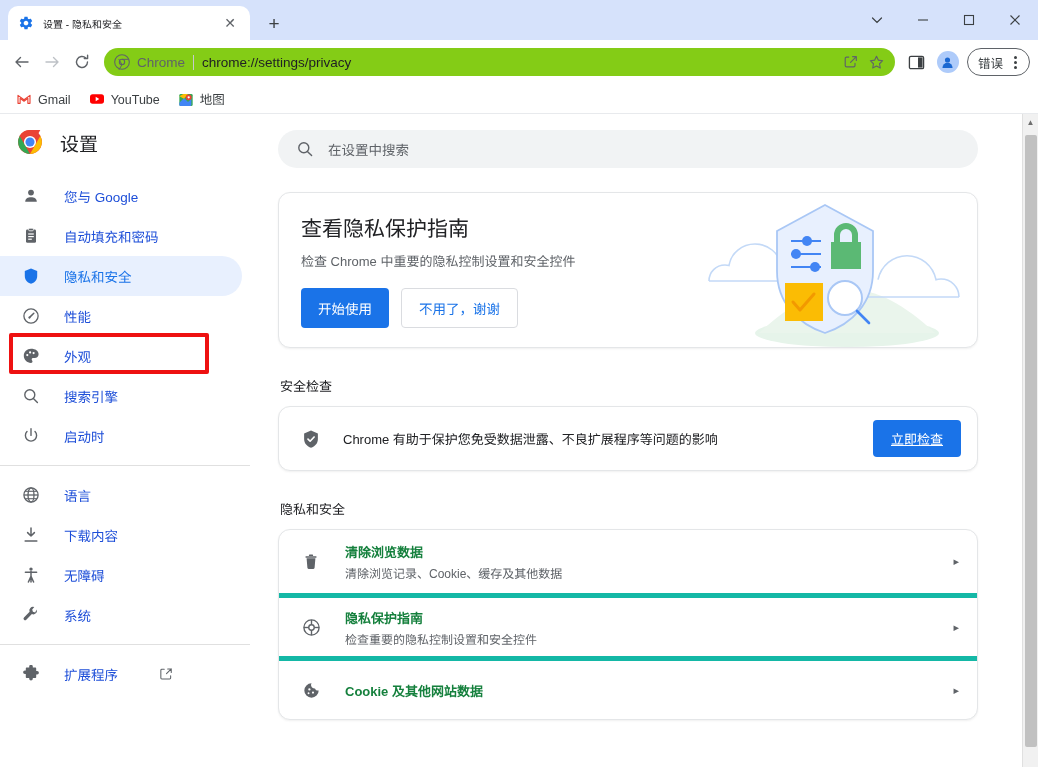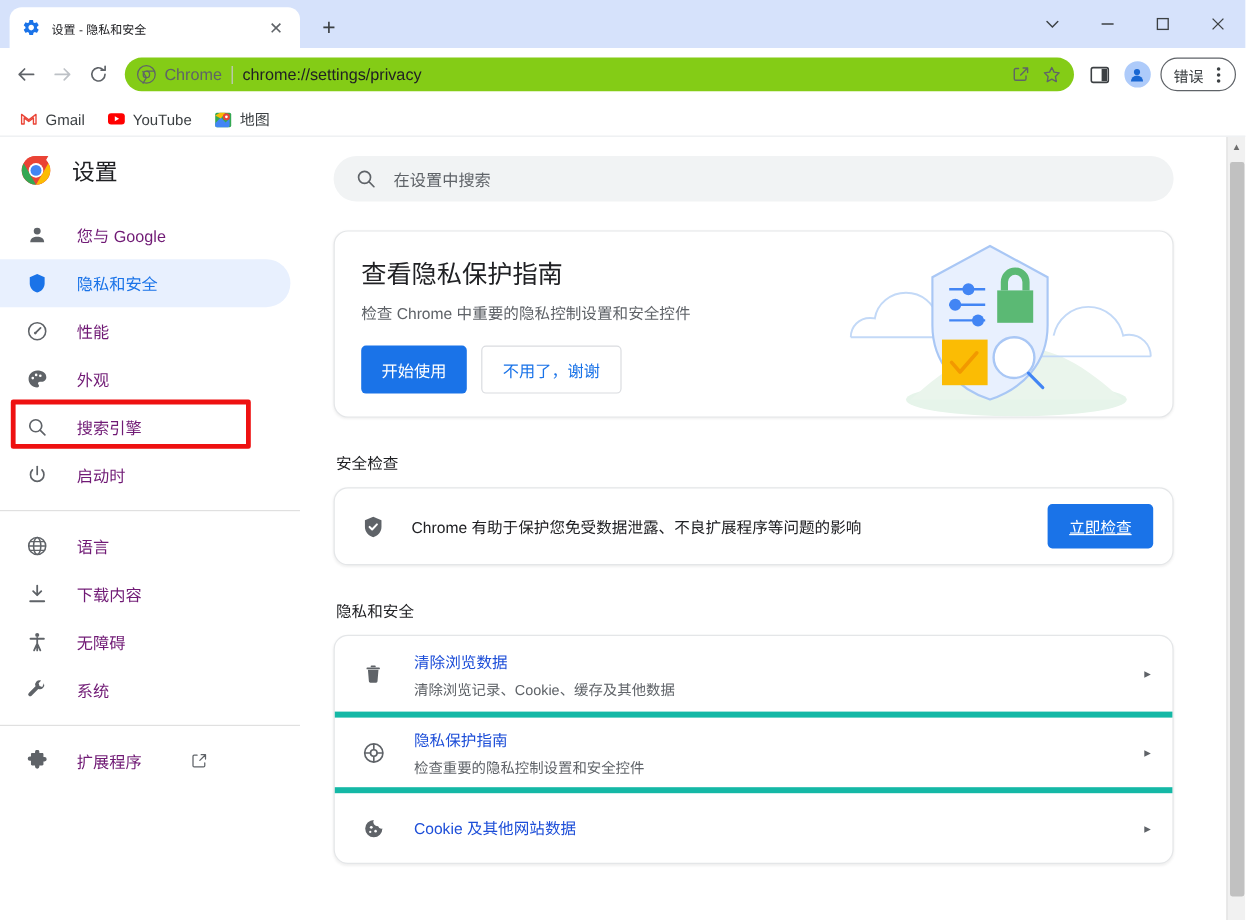--- a/index.html
+++ b/index.html
@@ -120,21 +120,21 @@
   }
   .brand {
     display: flex; align-items: center; gap: 17px;
     height: 56px; padding-left: 17px;
   }
   .brand-logo { width: 26px; height: 26px; flex: 0 0 26px; }
   .brand-title { font-size: 19px; color: #202124; }
   .navlist { margin-top: 6px; }
   .navitem {
     display: flex; align-items: center; height: 40px;
-    padding-left: 21px; gap: 23px; color: #701a75;
+    padding-left: 21px; gap: 23px; color: #1d4ed8;
     border-radius: 0 20px 20px 0; margin-right: 8px; position: relative;
   }
   .navitem .nv-ico {
     width: 20px; height: 20px; flex: 0 0 20px;
     display: flex; align-items: center; justify-content: center; color: #5f6368;
   }
   .navitem .nv-label { font-size: 13.5px; white-space: nowrap; }
   .navitem.selected { background: #e8f0fe; color: #1a73e8; }
   .navitem.selected .nv-ico { color: #1a73e8; }
   .navdiv {
@@ -200,21 +200,21 @@
   .row {
     display: flex; align-items: center; min-height: 63px;
     padding: 0 18px 0 22px; gap: 24px;
   }
   .row + .row { border-top: 5px solid #14b8a6; }
   .row-ico {
     width: 20px; height: 20px; flex: 0 0 20px; color: #5f6368;
     display: flex; align-items: center; justify-content: center;
   }
   .row-body { flex: 1; min-width: 0; }
-  .row-title { font-size: 13px; color: #1d4ed8; }
+  .row-title { font-size: 13px; color: #15803d; font-weight: bold; }
   .row-sub { font-size: 12px; color: #5f6368; margin-top: 3px; }
   .row-arrow { color: #5f6368; font-size: 11px; flex: 0 0 auto; }
 
   .safety-row { display: flex; align-items: center; min-height: 63px; padding: 0 16px 0 22px; gap: 22px; }
   .safety-txt { flex: 1; font-size: 13px; color: #202124; min-width: 0; }
   .btn-check {
     background: #1a73e8; color: #ffffff; font-size: 13px;
     border: none; border-radius: 4px; padding: 9px 18px;
     text-decoration: underline; white-space: nowrap;
   }
@@ -382,20 +382,32 @@
       <div class="navitem">
         <span class="nv-ico">
           <svg width="18" height="18" viewBox="0 0 18 18">
               <circle cx="9" cy="5.6" r="2.9" fill="#5f6368"></circle>
               <path d="M3.2 14.8c0-3.2 2.6-4.6 5.8-4.6s5.8 1.4 5.8 4.6z" fill="#5f6368"></path>
             </svg>
         </span>
         <span class="nv-label">您与 Google</span>
       </div>
 
+      <div class="navitem">
+        <span class="nv-ico">
+          <svg width="18" height="18" viewBox="0 0 18 18">
+              <rect x="4" y="2.6" width="10" height="13.2" rx="1.4" fill="#5f6368"></rect>
+              <rect x="6.6" y="1.2" width="4.8" height="2.6" rx="1.1" fill="#5f6368" stroke="#ffffff" stroke-width="0.8"></rect>
+              <rect x="6.2" y="6.4" width="5.6" height="1.2" fill="#ffffff"></rect>
+              <rect x="6.2" y="9" width="5.6" height="1.2" fill="#ffffff"></rect>
+              <rect x="6.2" y="11.6" width="3.6" height="1.2" fill="#ffffff"></rect>
+            </svg>
+        </span>
+        <span class="nv-label">自动填充和密码</span>
+      </div>
 
       <div class="navitem selected">
         <span class="nv-ico">
           <svg width="18" height="18" viewBox="0 0 18 18">
               <path d="M9 1.4 15.2 4v5c0 4-2.7 6.8-6.2 7.8C5.5 15.8 2.8 13 2.8 9V4z" fill="#1a73e8"></path>
             </svg>
         </span>
         <span class="nv-label">隐私和安全</span>
       </div>
 

